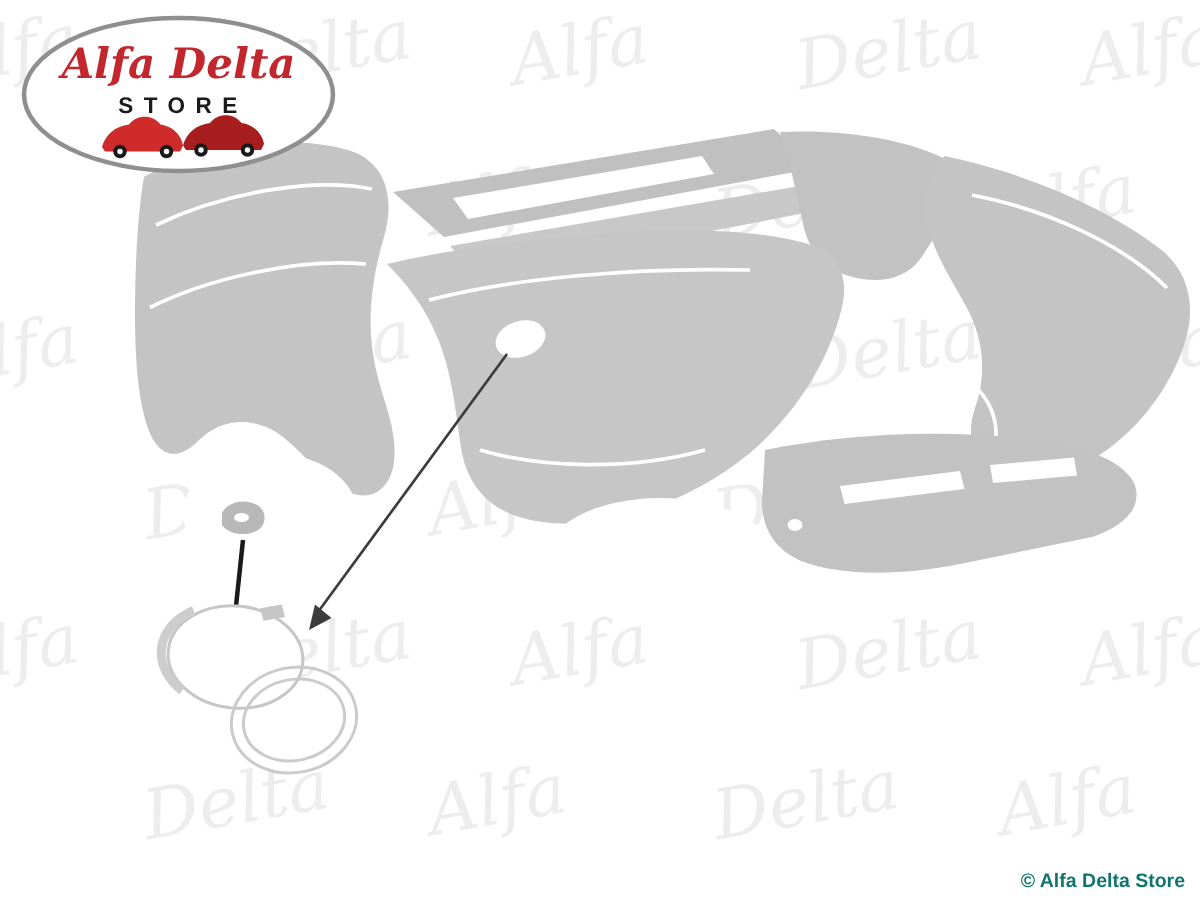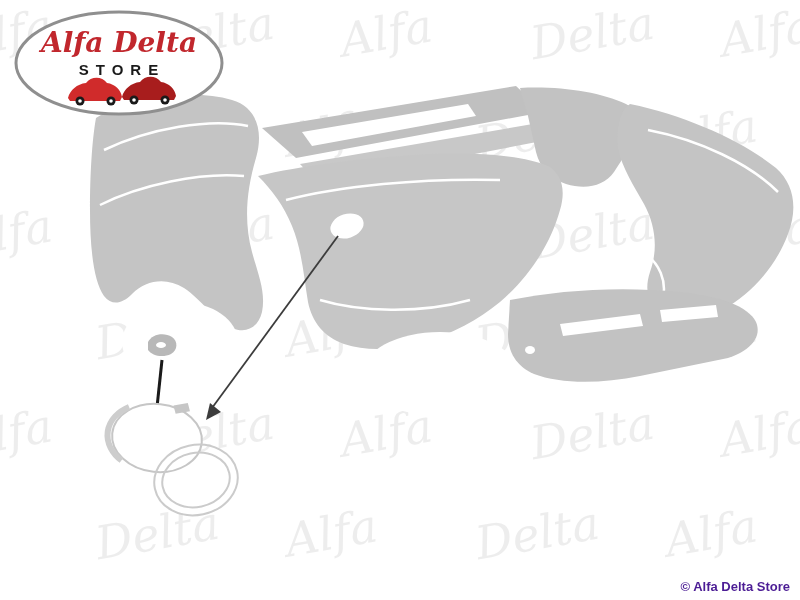--- a/index.html
+++ b/index.html
@@ -14,21 +14,21 @@
     font-size:46px;
     color:rgba(130,130,130,0.14);
     transform:rotate(-10deg);
     white-space:nowrap;
     user-select:none;
   }
   .diagram { position:absolute; left:0; top:0; }
   .logo { position:absolute; left:12px; top:8px; width:214px; height:110px; }
   .copyright {
     position:absolute; right:10px; bottom:6px;
-    font-size:13px; font-weight:bold; color:#4c1d95;
+    font-size:13px; font-weight:bold; color:#0f766e;
   }
 </style>
 </head>
 <body>
 
 <div class="page">
 
   <div class="watermark-layer">
       <span class="wm" style="left: -40px; top: 6px;">Alfa</span>
       <span class="wm" style="left: 150px; top: 6px;">Delta</span>

